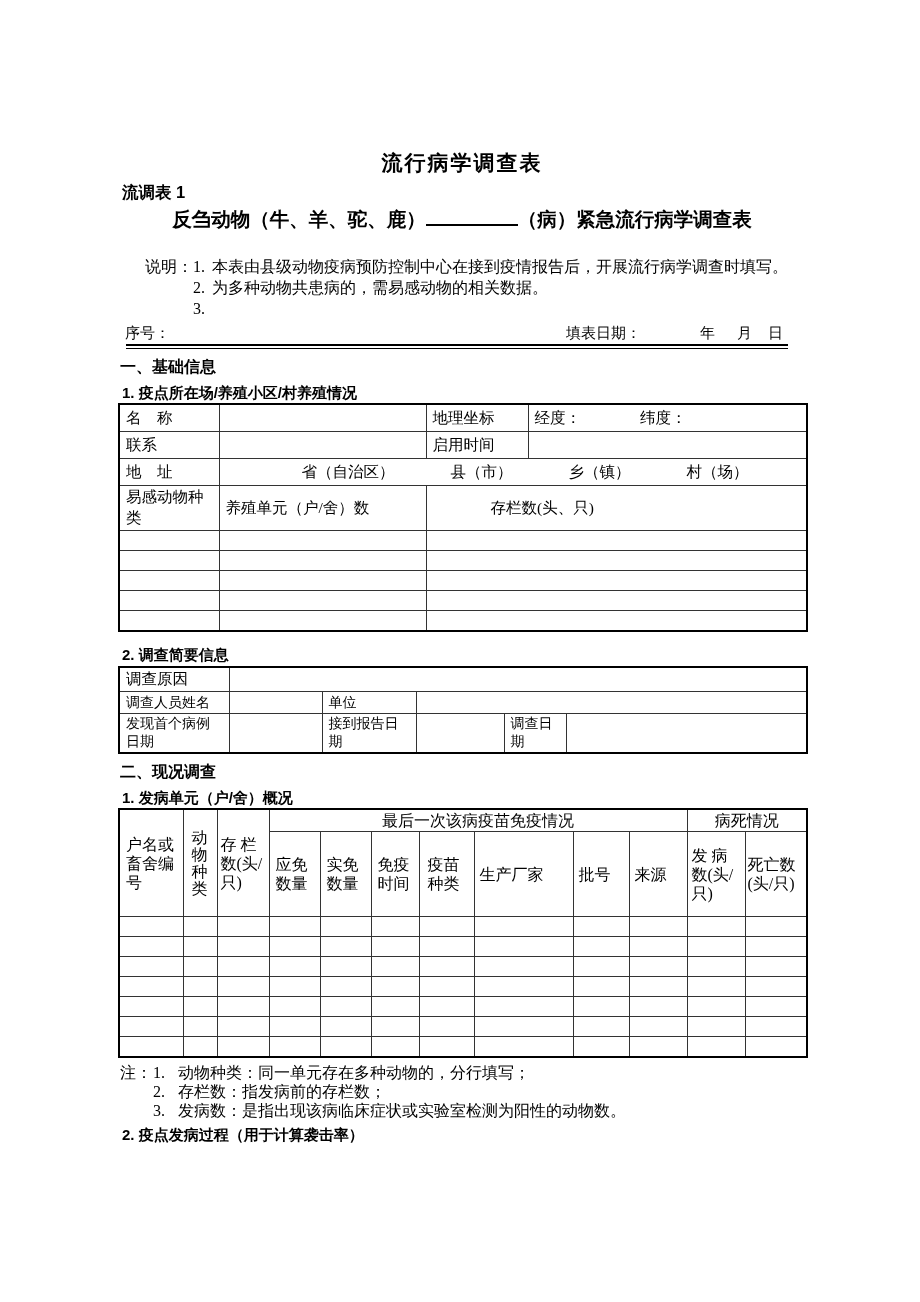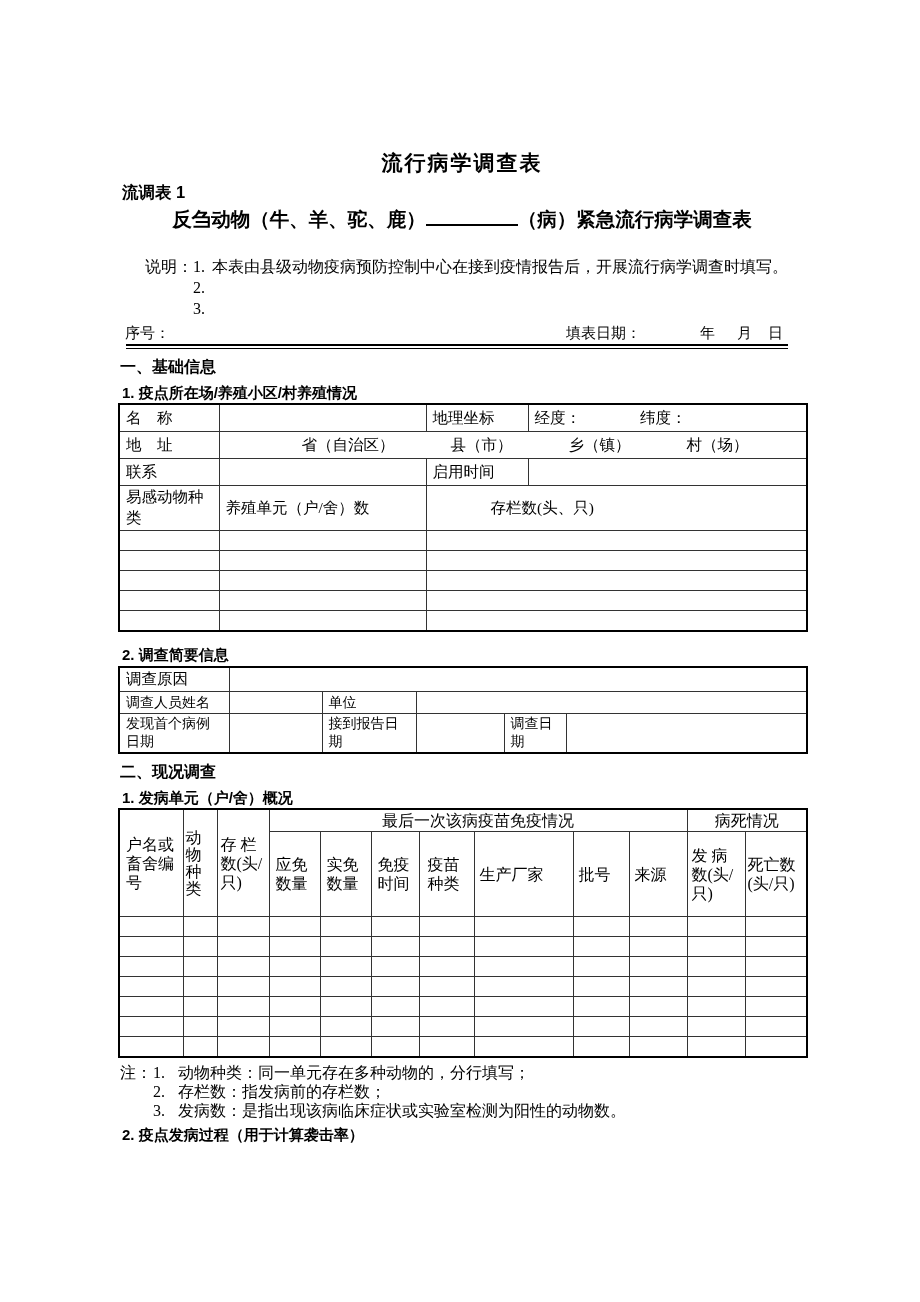--- a/index.html
+++ b/index.html
@@ -57,21 +57,21 @@
 
   .t2{margin-top:2px;font-size:15.5px;}
   .t2 td{height:19px;}
   .t2 tr.small td{font-size:14px;}
 
   .t3{margin-top:1px;font-size:16px;line-height:19px;}
   .t3 th{padding:1px 6px;text-align:left;word-break:break-all;}
   .t3 .tier1{height:19px;text-align:center;}
   .t3 .tier2 th{height:60px;}
   .t3 th.c1{padding:2px 6px;}
-  .t3 th.c2{padding:2px 2px;line-height:17px;}
+  .t3 th.c2{padding:2px 8px;line-height:17px;}
   .t3 th.c3{padding:2px 3px;}
   .t3 th.c4,.t3 th.c5,.t3 th.c6{padding:2px 6px;}
   .t3 th.c7{padding:2px 8px;}
   .t3 th.c8,.t3 th.c9,.t3 th.c10{text-align:left;padding:2px 5px;}
   .t3 th.c11{padding:12px 4px;}
   .t3 th.c12{padding:2px 2px;}
   .t3 tr[data-name="empty-row"] td{height:17px;}
 
   .notes{margin-top:5px;font-size:16px;line-height:19px;}
   .note-row{display:flex;}
@@ -93,20 +93,21 @@
 
     <div class="instructions" data-name="instructions-block">
       <div class="instr-row" data-name="instruction-item">
         <span class="instr-label" data-name="instructions-label">说明：</span>
         <span class="instr-no" data-name="instruction-number">1.</span>
         <span class="instr-text" data-name="instruction-text">本表由县级动物疫病预防控制中心在接到疫情报告后，开展流行病学调查时填写。</span>
       </div>
       <div class="instr-row" data-name="instruction-item">
         <span class="instr-label"></span>
         <span class="instr-no" data-name="instruction-number">2.</span>
+        <span class="instr-text" data-name="instruction-text">为多种动物共患病的，需易感动物的相关数据。</span>
       </div>
       <div class="instr-row" data-name="instruction-item">
         <span class="instr-label"></span>
         <span class="instr-no" data-name="instruction-number">3.</span>
       </div>
     </div>
 
     <div class="serial-row" data-name="serial-date-row">
       <span class="serial-label" data-name="serial-number-label">序号：</span>
       <span class="date-label" data-name="fill-date-label">填表日期：</span>
@@ -130,35 +131,35 @@
         <tr class="r-top" data-name="table-row">
           <td class="lbl" data-name="name-label">名　称</td>
           <td data-name="name-value-cell"></td>
           <td data-name="geo-label">地理坐标</td>
           <td data-name="geo-value-cell">
             <span data-name="longitude-label">经度：</span>
             <span class="lat" data-name="latitude-label">纬度：</span>
           </td>
         </tr>
         <tr class="r-top" data-name="table-row">
+          <td data-name="contact-label">联系</td>
+          <td data-name="contact-value-cell"></td>
+          <td data-name="start-time-label">启用时间</td>
+          <td data-name="start-time-value-cell"></td>
+        </tr>
+        <tr class="r-top" data-name="table-row">
           <td data-name="address-label">地　址</td>
           <td colspan="3" class="addr-cell" data-name="address-value-cell">
             <div class="addr-line" data-name="address-parts">
               <span data-name="province-label">省（自治区）</span>
               <span data-name="county-label">县（市）</span>
               <span data-name="township-label">乡（镇）</span>
               <span data-name="village-label">村（场）</span>
             </div>
           </td>
-        </tr>
-        <tr class="r-top" data-name="table-row">
-          <td data-name="contact-label">联系</td>
-          <td data-name="contact-value-cell"></td>
-          <td data-name="start-time-label">启用时间</td>
-          <td data-name="start-time-value-cell"></td>
         </tr>
         <tr class="r4" data-name="table-row">
           <td data-name="species-label">易感动物种类</td>
           <td data-name="units-label">养殖单元（户/舍）数</td>
           <td colspan="2" class="stock-cell" data-name="stock-label">存栏数(头、只)</td>
         </tr>
       <tr data-name="empty-row">
             <td data-name="empty-cell"></td>
             <td data-name="empty-cell"></td>
             <td colspan="2" data-name="empty-cell"></td>

